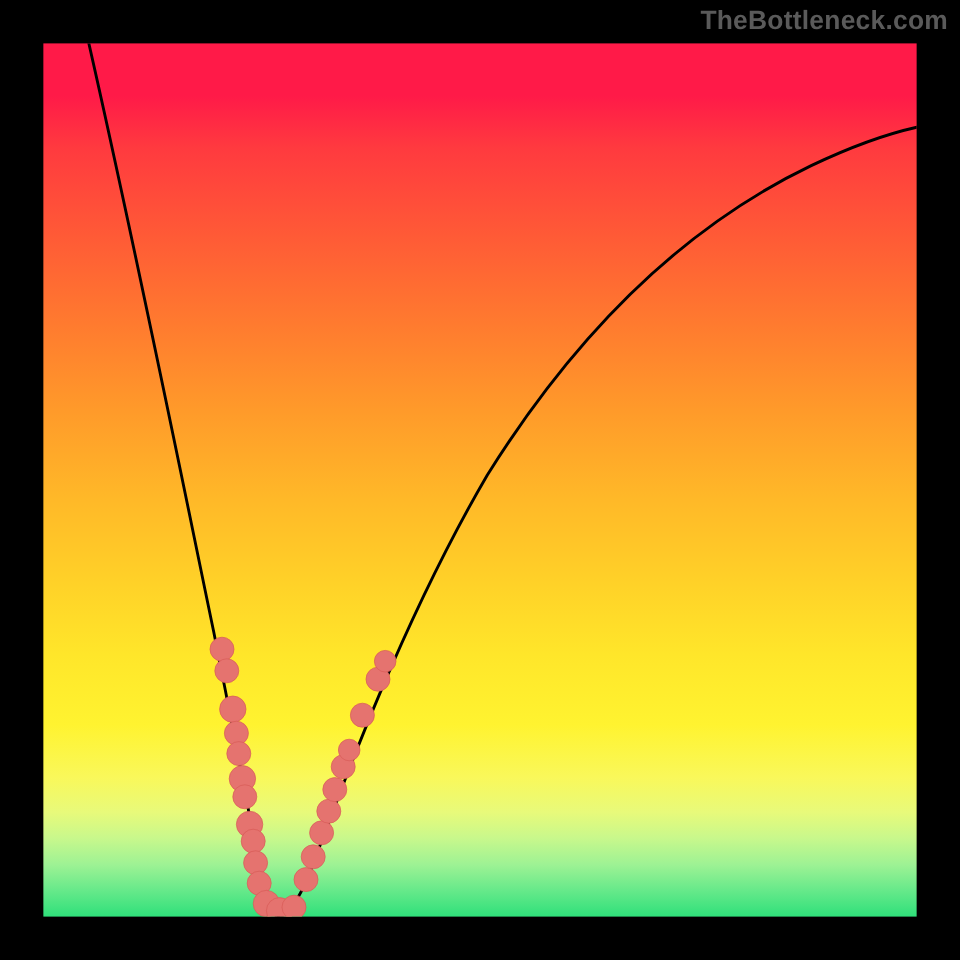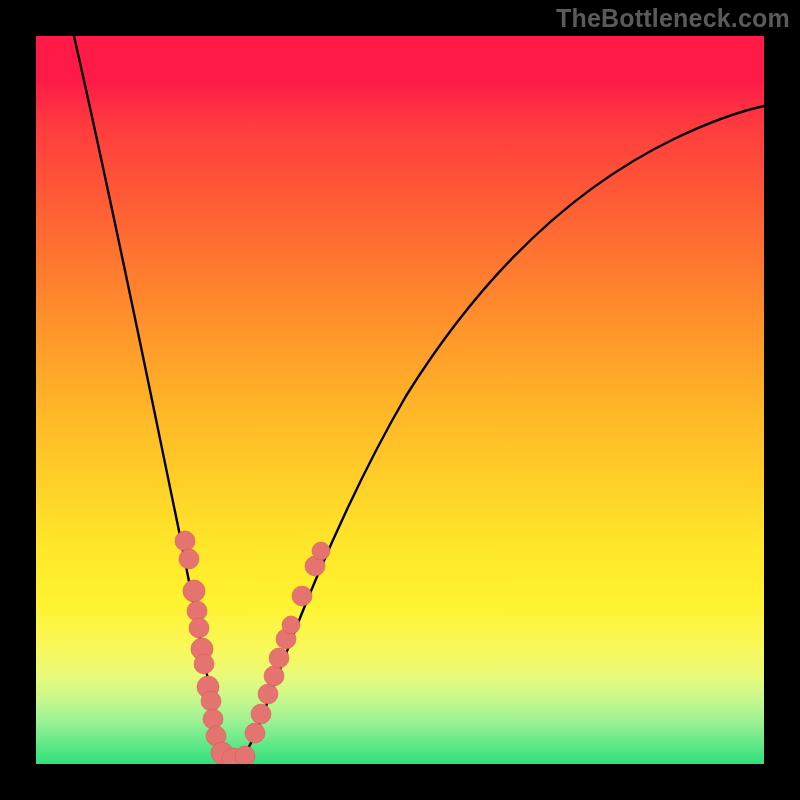--- a/index.html
+++ b/index.html
@@ -48,21 +48,21 @@
       #9ef294 94%,
       #66e98a 97%,
       #2fe07a 100%
     );
   }
   .watermark {
     position: absolute;
     top: 4px;
     right: 10px;
     color: #5a5a5a;
-    font-size: 25px;
+    font-size: 22px;
     font-weight: 600;
     letter-spacing: 0.2px;
     user-select: none;
   }
   svg {
     position: absolute;
     top: 0;
     left: 0;
   }
   .curve {

